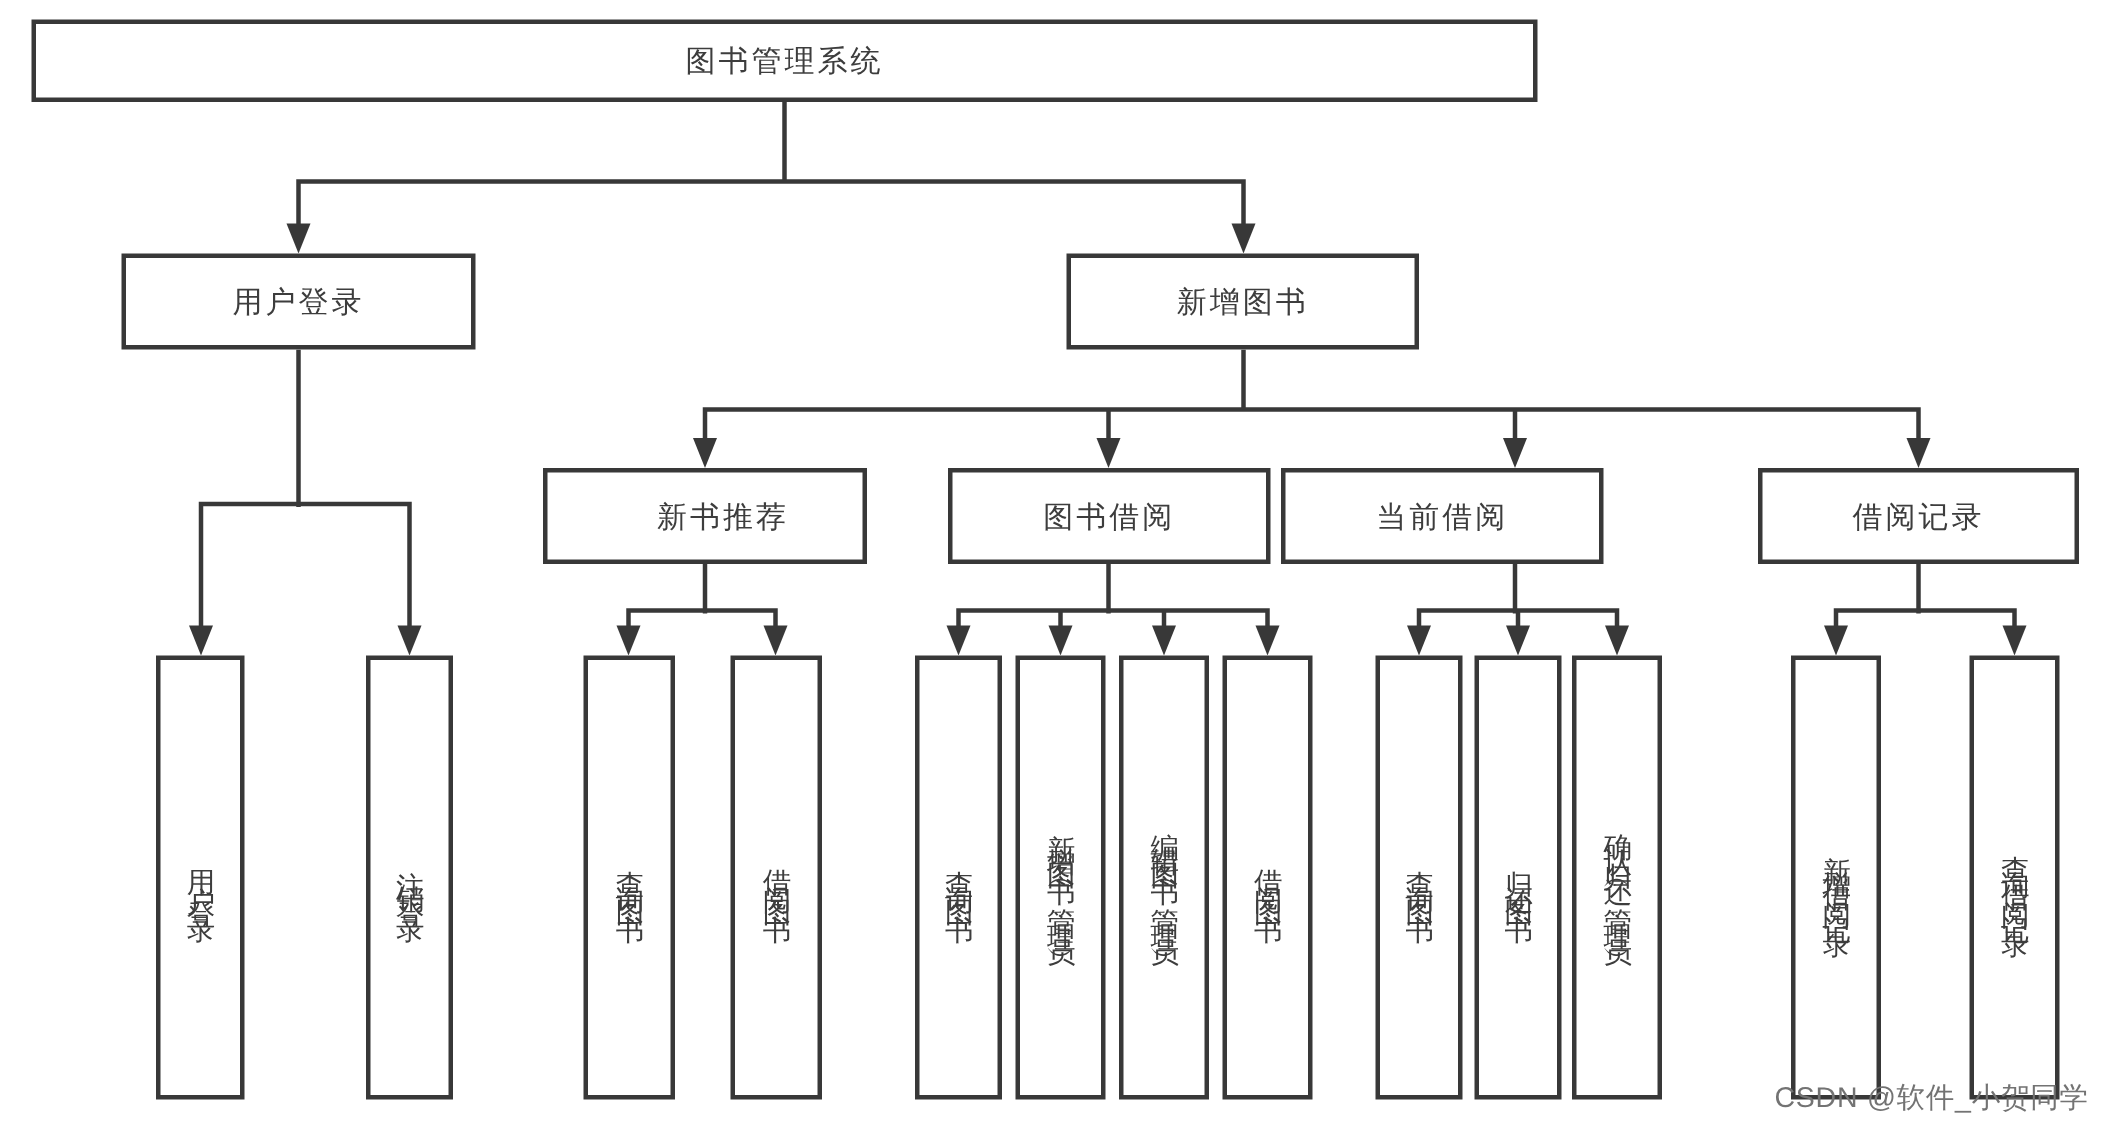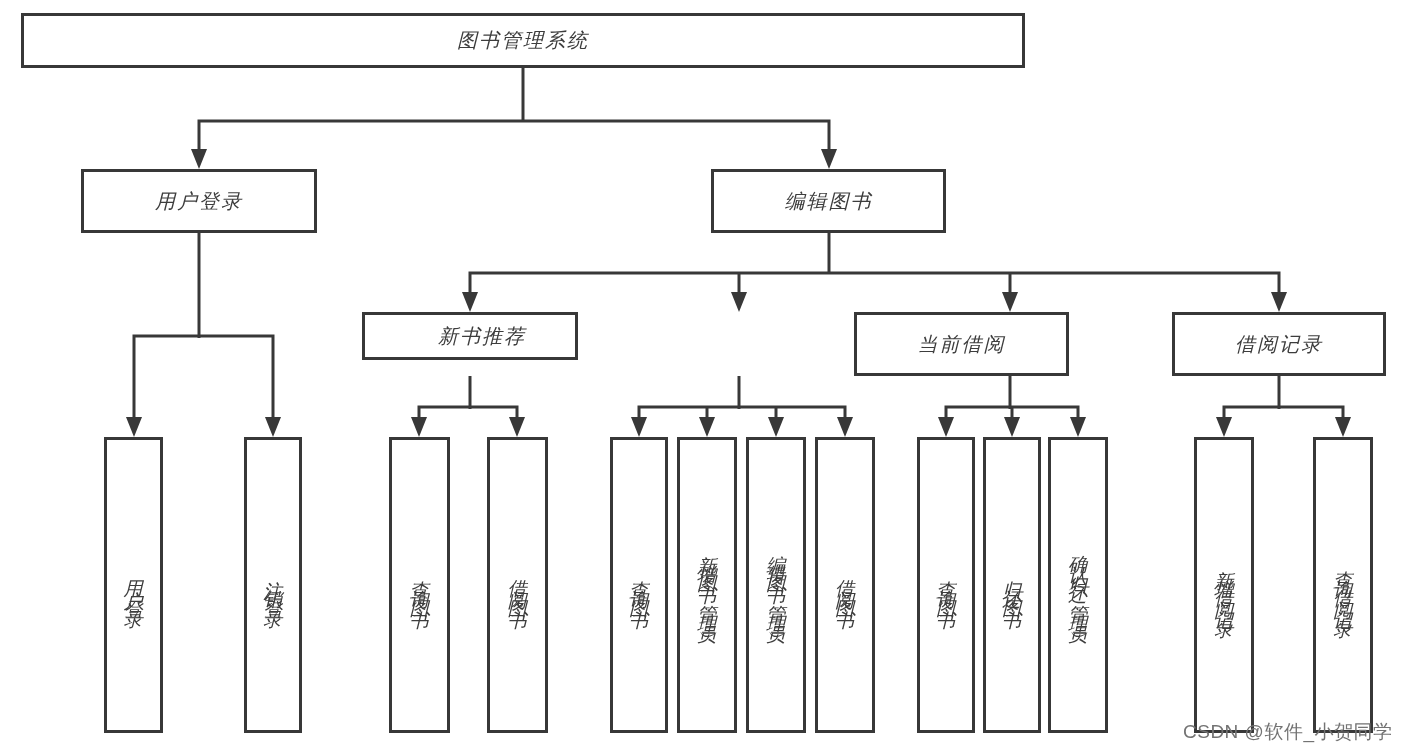--- a/index.html
+++ b/index.html
@@ -19,21 +19,20 @@
   .node {
     position: absolute;
     box-sizing: border-box;
     border: 3px solid #383838;
     background: #ffffff;
     color: #3d3d3d;
     display: flex;
     align-items: center;
     justify-content: center;
     text-align: center;
-    font-style: italic;
   }
   .h { font-size: 20px; letter-spacing: 2px; white-space: nowrap; }
   .v {
     writing-mode: vertical-rl;
     text-orientation: mixed;
     font-size: 19px;
     letter-spacing: 10px;
     line-height: 1;
   }
   .watermark {
@@ -96,23 +95,24 @@
 
     <line x1="1279" y1="376" x2="1279" y2="409"></line>
     <polyline points="1224,420 1224,407 1343,407 1343,420"></polyline>
     <polygon points="1216,417 1232,417 1224,437"></polygon>
     <polygon points="1335,417 1351,417 1343,437"></polygon>
   </svg>
 
   <div class="node h" style="left:21px; top:13px; width:1004px; height:55px;">图书管理系统</div>
 
   <div class="node h" style="left:81px; top:169px; width:236px; height:64px;">用户登录</div>
-  <div class="node h" style="left:711px; top:169px; width:235px; height:64px;">编辑图书</div>
+  <div class="node h" style="left:711px; top:169px; width:235px; height:64px;">新增图书</div>
 
-  <div class="node h" style="left:362px; top:312px; width:216px; height:48px;padding-left:24px;">新书推荐</div>
+  <div class="node h" style="left:362px; top:312px; width:216px; height:64px;padding-left:24px;">新书推荐</div>
+  <div class="node h" style="left:632px; top:312px; width:215px; height:64px;">图书借阅</div>
   <div class="node h" style="left:854px; top:312px; width:215px; height:64px;">当前借阅</div>
   <div class="node h" style="left:1172px; top:312px; width:214px; height:64px;">借阅记录</div>
 
   <div class="node v" style="left:104px; top:437px; width:59px; height:296px;">用户登录</div>
   <div class="node v" style="left:244px; top:437px; width:58px; height:296px;">注销登录</div>
 
   <div class="node v" style="left:389px; top:437px; width:61px; height:296px;">查询图书</div>
   <div class="node v" style="left:487px; top:437px; width:61px; height:296px;">借阅图书</div>
 
   <div class="node v" style="left:610px; top:437px; width:58px; height:296px;">查询图书</div>

